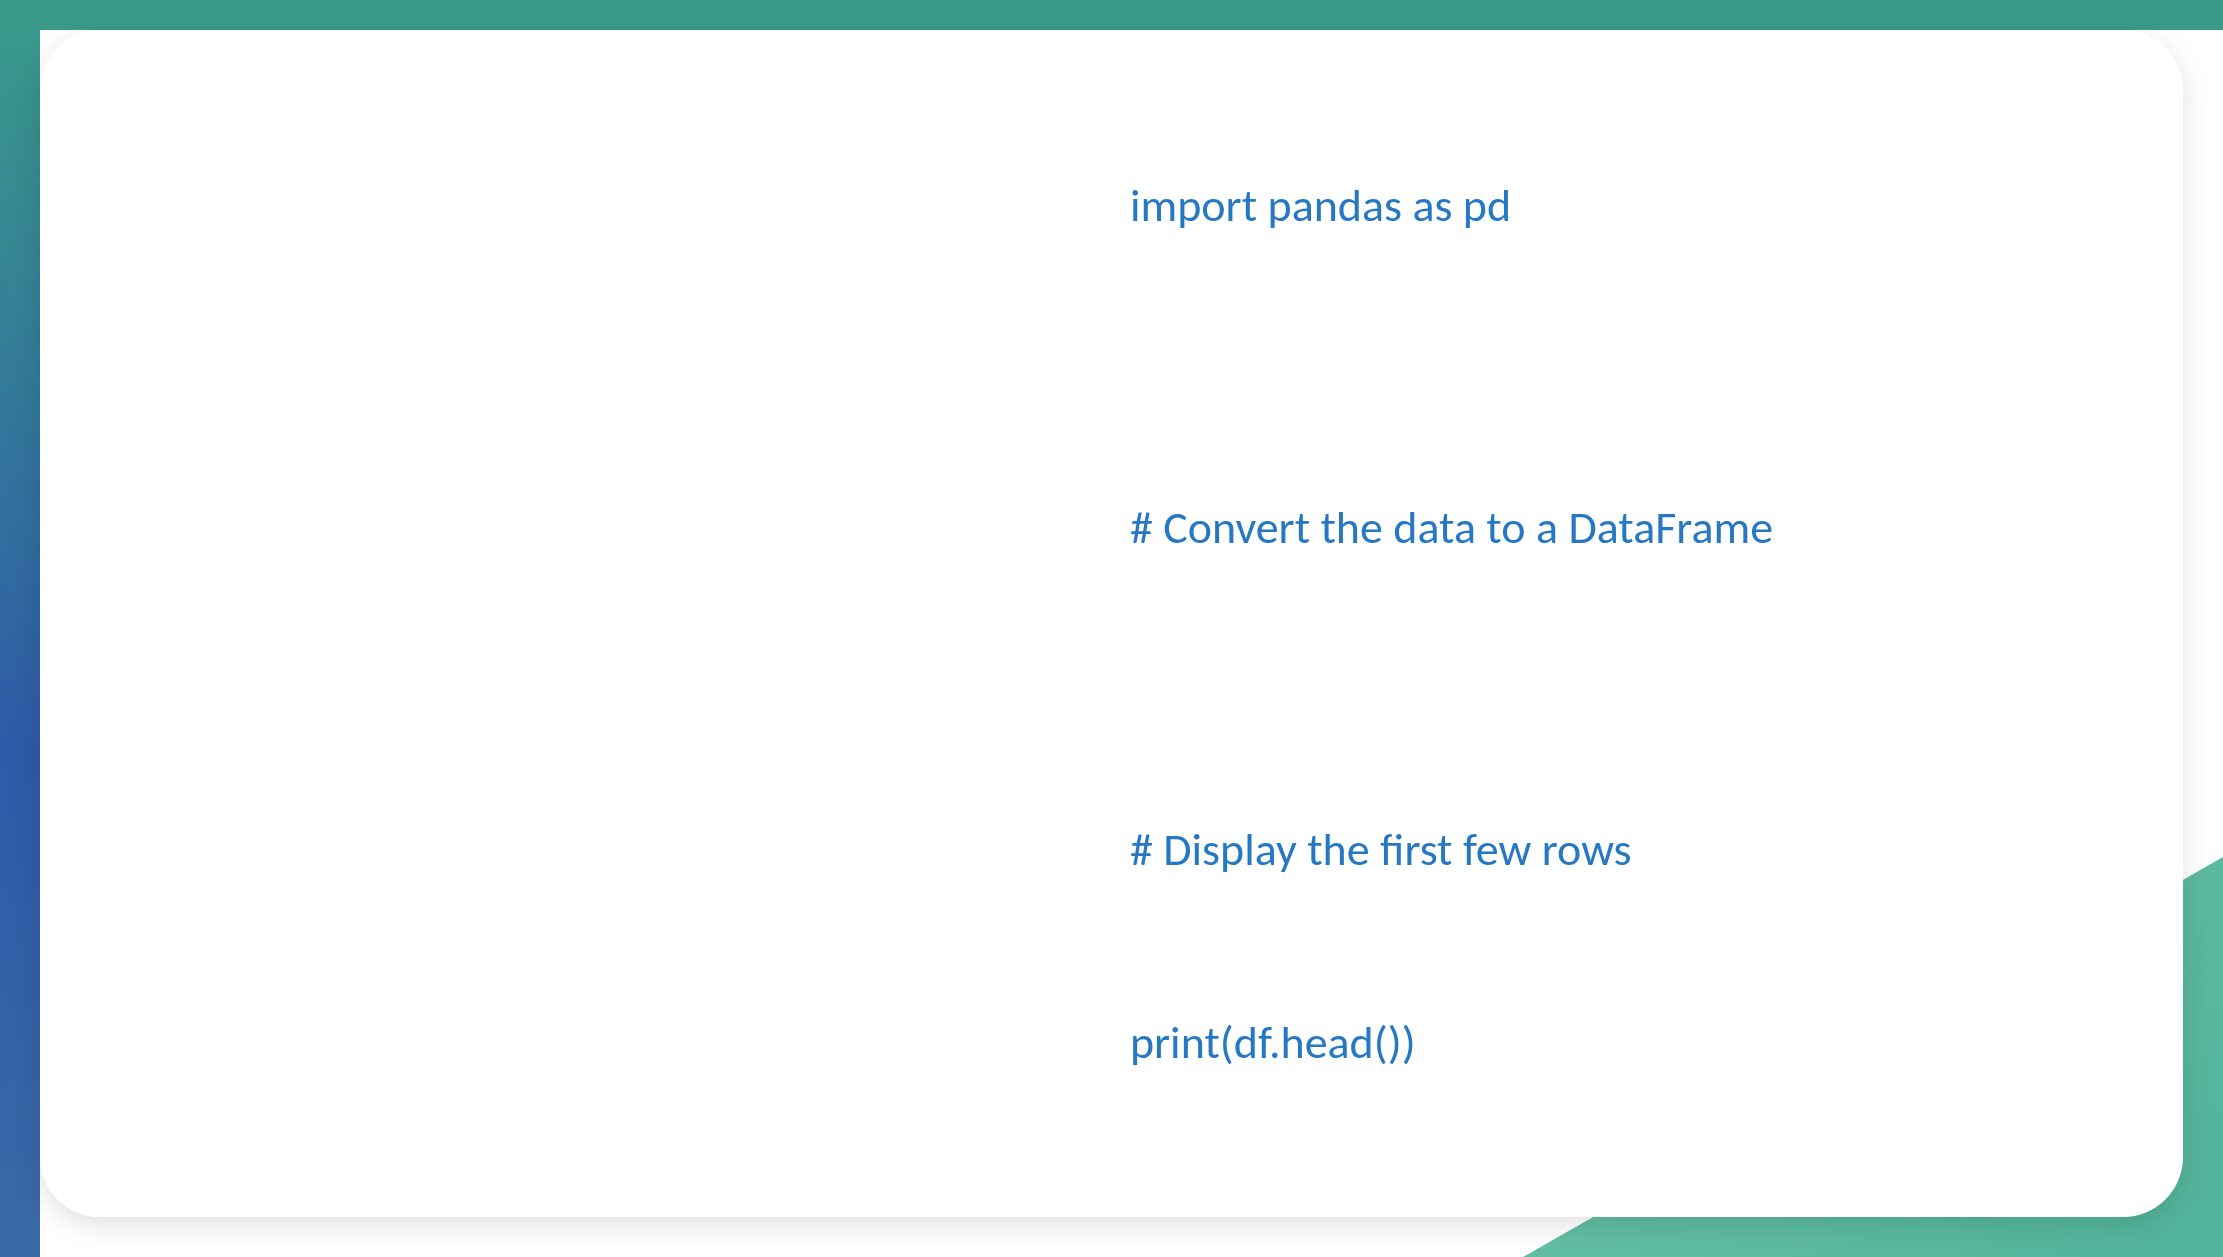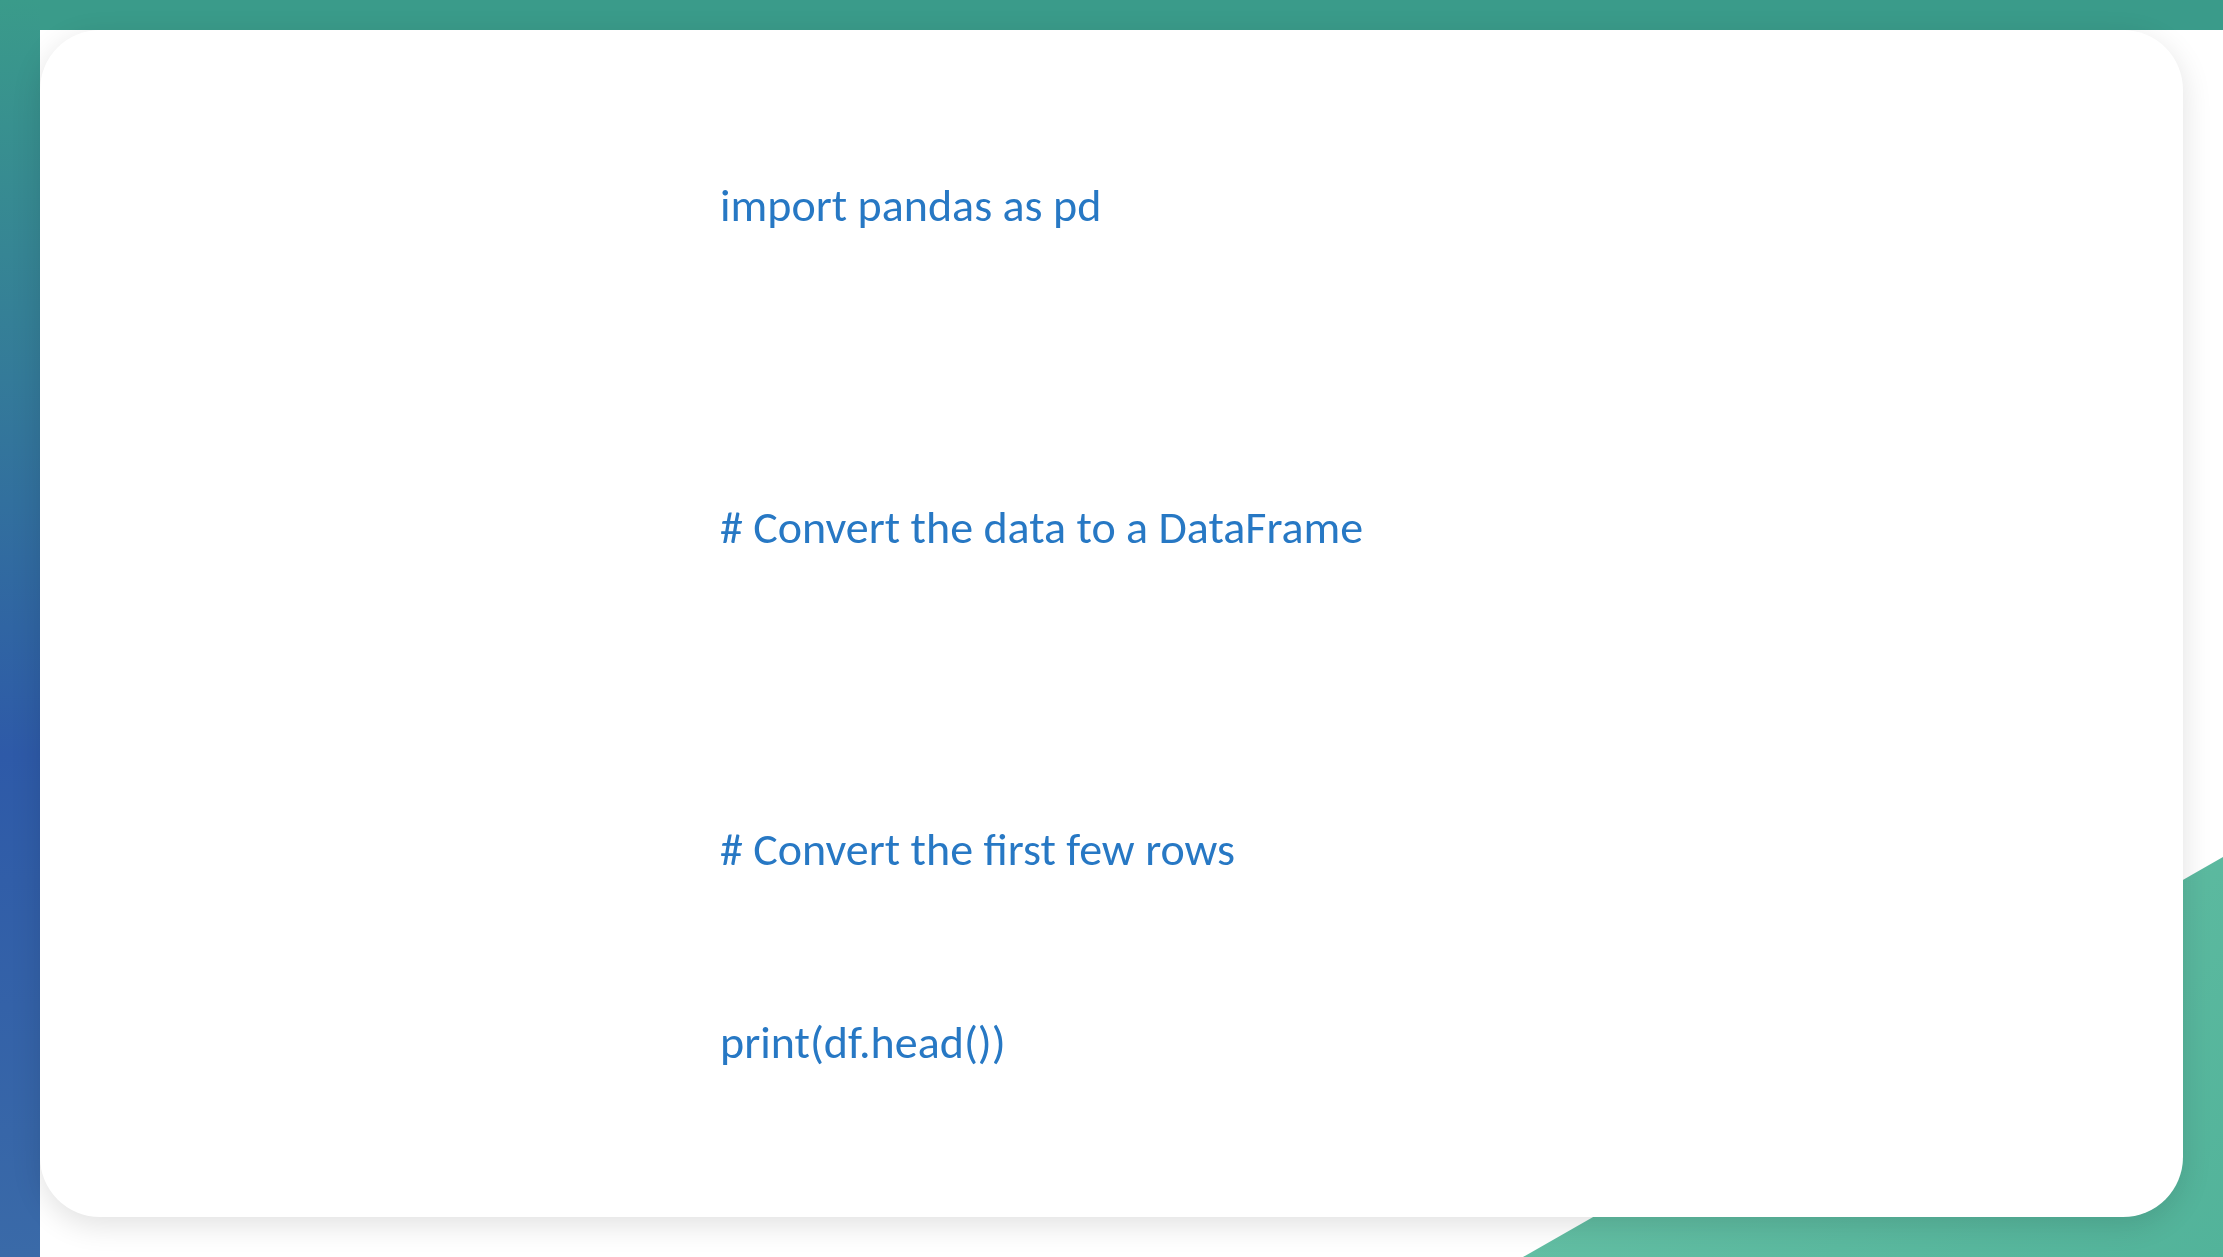--- a/index.html
+++ b/index.html
@@ -53,21 +53,21 @@
       top: 30px;
       left: 40px;
       right: 40px;
       bottom: 40px;
       background: #ffffff;
       border-radius: 60px;
       box-shadow: 0 8px 30px rgba(0, 0, 0, 0.12);
       z-index: 2;
       display: flex;
       align-items: center;
-      justify-content: flex-start;
+      justify-content: center;
       padding-left: 680px;
     }
 
     .code-block {
       font-family: "Segoe UI", "Calibri", "Helvetica Neue", Arial, sans-serif;
       font-size: 46px;
       line-height: 1.4;
       color: #2778c4;
       white-space: pre;
     }
@@ -82,16 +82,16 @@
 <div class="bg-top-bar"></div>
 <div class="bg-left-gradient"></div>
 <div class="bg-triangle-bottom-right"></div>
 
 <div class="card">
   <div class="code-block">
     <span class="code-line">import pandas as pd</span>
     <span class="code-line"></span>
     <span class="code-line"># Convert the data to a DataFrame</span>
     <span class="code-line"></span>
-    <span class="code-line"># Convert the first few rows</span>
+    <span class="code-line"># Display the first few rows</span>
     <span class="code-line">print(df.head())</span>
   </div>
 </div>
 
 </body></html>

